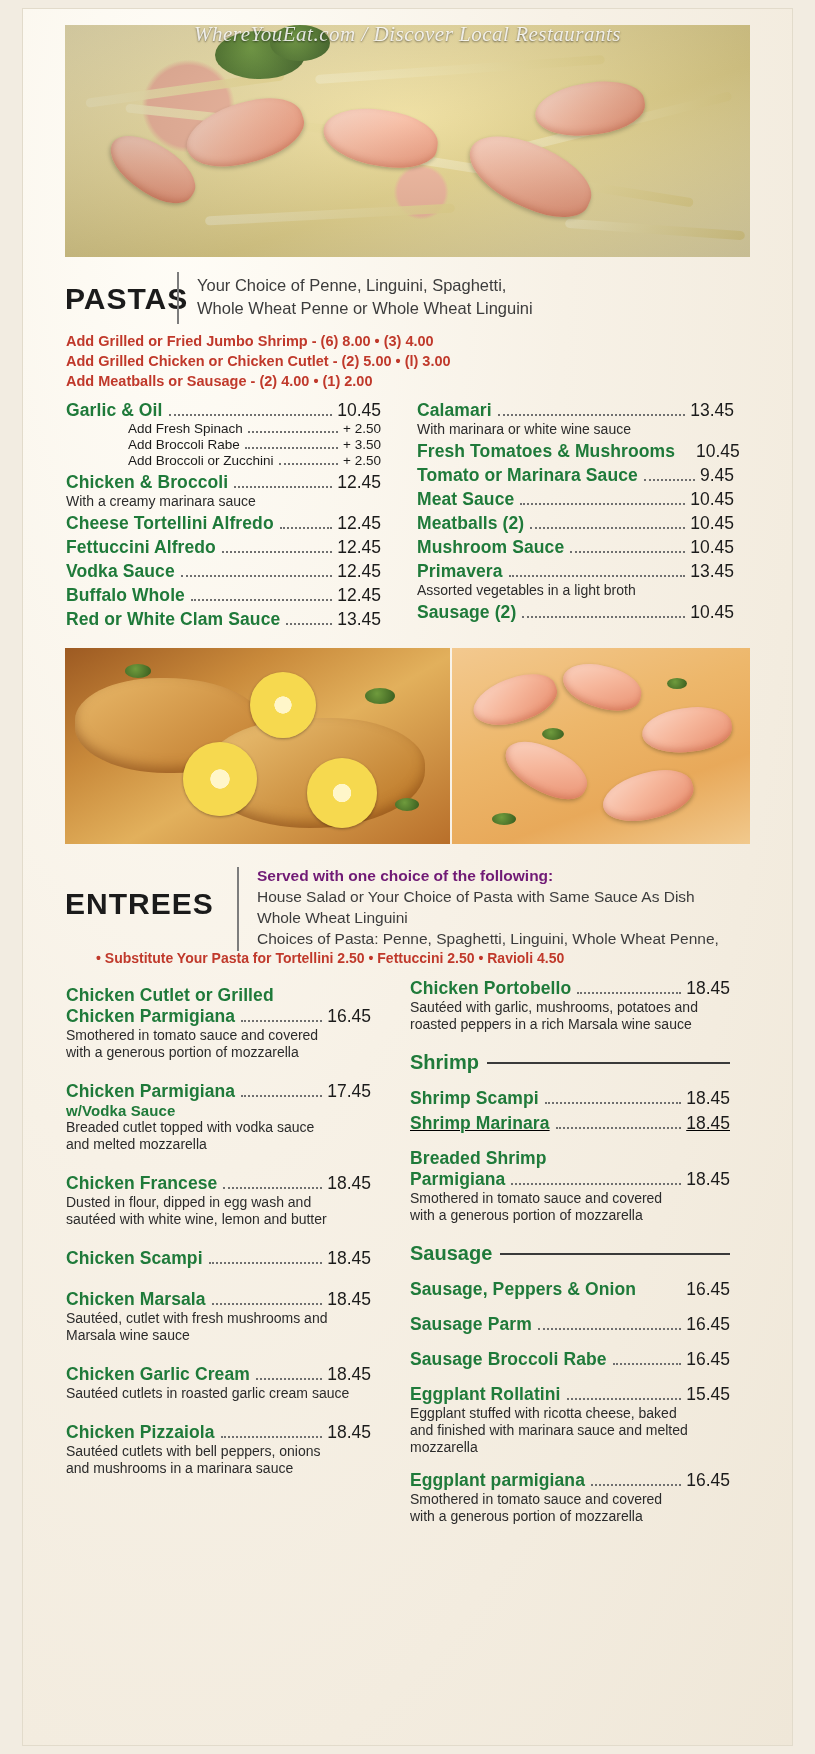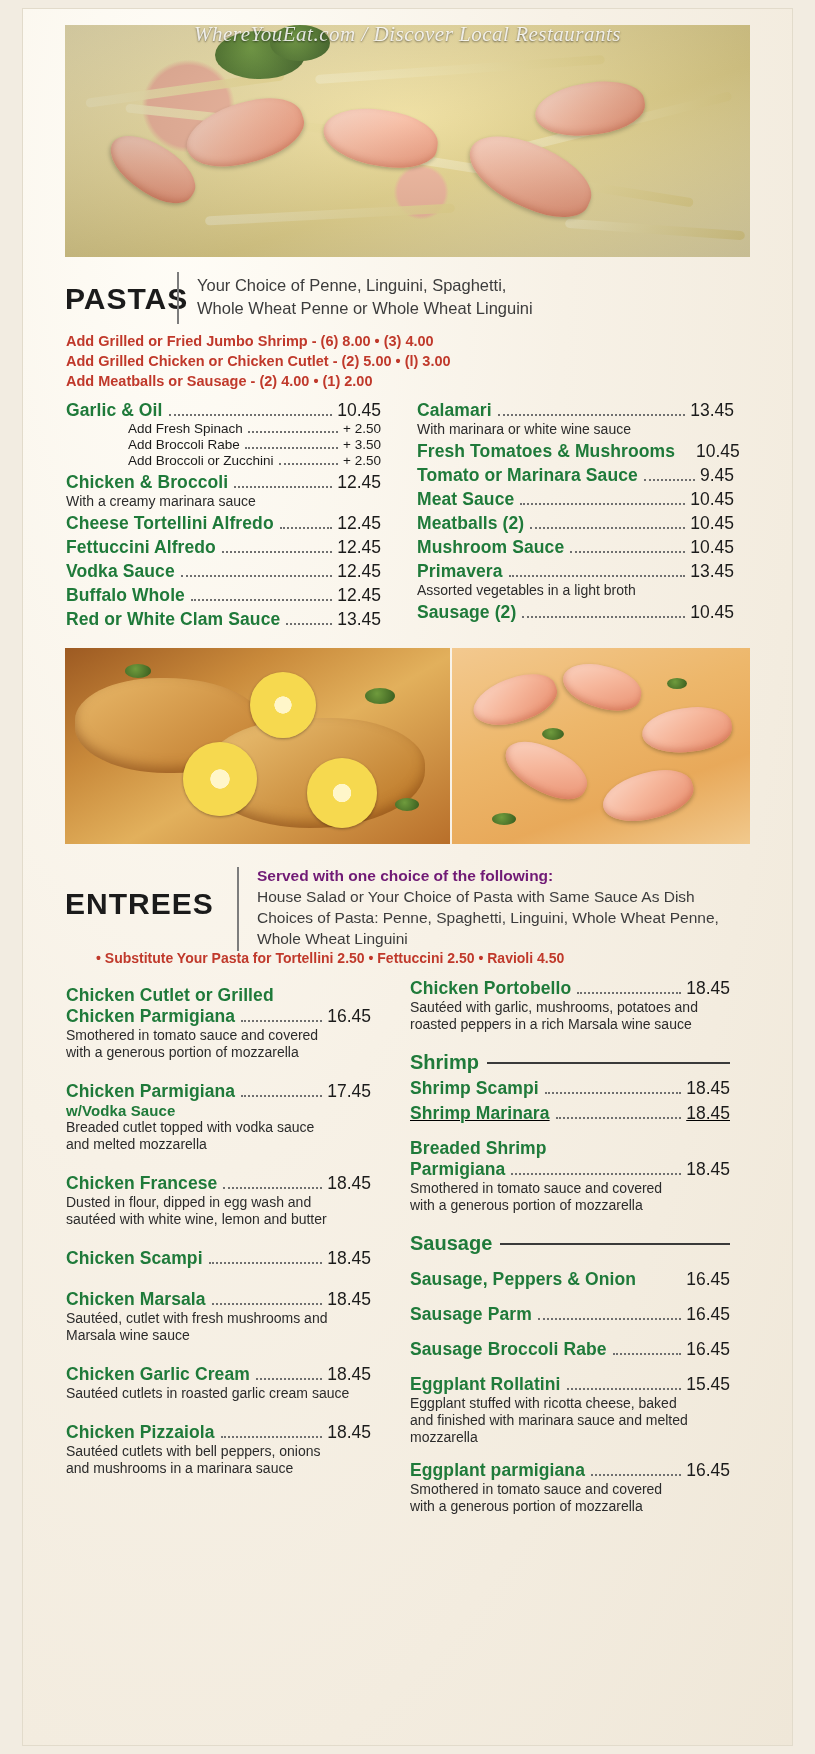--- a/index.html
+++ b/index.html
@@ -351,22 +351,22 @@
     <div class="parsley" style="left:215px;top:30px;width:20px;height:11px"></div>
     <div class="parsley" style="left:40px;top:165px;width:24px;height:12px"></div>
   </div>
 
   <div class="section-head" style="left:65px; top:865px; width:690px; height:90px;">
     <div class="sec-title" style="position:absolute;left:0;top:22px;">ENTREES</div>
     <div class="sec-rule" style="left:172px; top:2px; height:84px;"></div>
     <div class="sec-sub" style="position:absolute;left:192px;top:0px;font-size:15.5px;line-height:21px;">
       <div style="font-weight:bold;color:#701a75;">Served with one choice of the following:</div>
       <div>House Salad or Your Choice of Pasta with Same Sauce As Dish</div>
+      <div>Whole Wheat Linguini</div>
       <div>Choices of Pasta: Penne, Spaghetti, Linguini, Whole Wheat Penne,</div>
-      <div>Whole Wheat Linguini</div>
     </div>
   </div>
 
   <div class="subnote" style="left:96px; top:950px;">• Substitute Your Pasta for Tortellini 2.50 • Fettuccini 2.50 • Ravioli 4.50</div>
 
   <div class="col" id="entree-left" style="left:66px; top:985px; width:305px;">
       <div class="item">
         <div class="name">Chicken Cutlet or Grilled</div>
         <div class="row">
           <span class="name">Chicken Parmigiana</span>
@@ -436,21 +436,21 @@
           <span class="dots"></span>
           <span class="price">18.45</span>
         </div>
         <div class="desc" style="white-space: pre-line;">Sautéed with garlic, mushrooms, potatoes and
 roasted peppers in a rich Marsala wine sauce</div>
       </div>
       <div class="group-head" style="margin-top: 18px;">
         <span>Shrimp</span>
         <span class="gline"></span>
       </div>
-      <div class="item" style="margin-top: 4px;">
+      <div class="item" style="margin-top: 14px;">
         <div class="row">
           <span class="name">Shrimp Scampi</span>
           <span class="dots"></span>
           <span class="price">18.45</span>
         </div>
       </div>
       <div class="item" style="margin-top: 4px; text-decoration: underline;">
         <div class="row">
           <span class="name">Shrimp Marinara</span>
           <span class="dots"></span>

